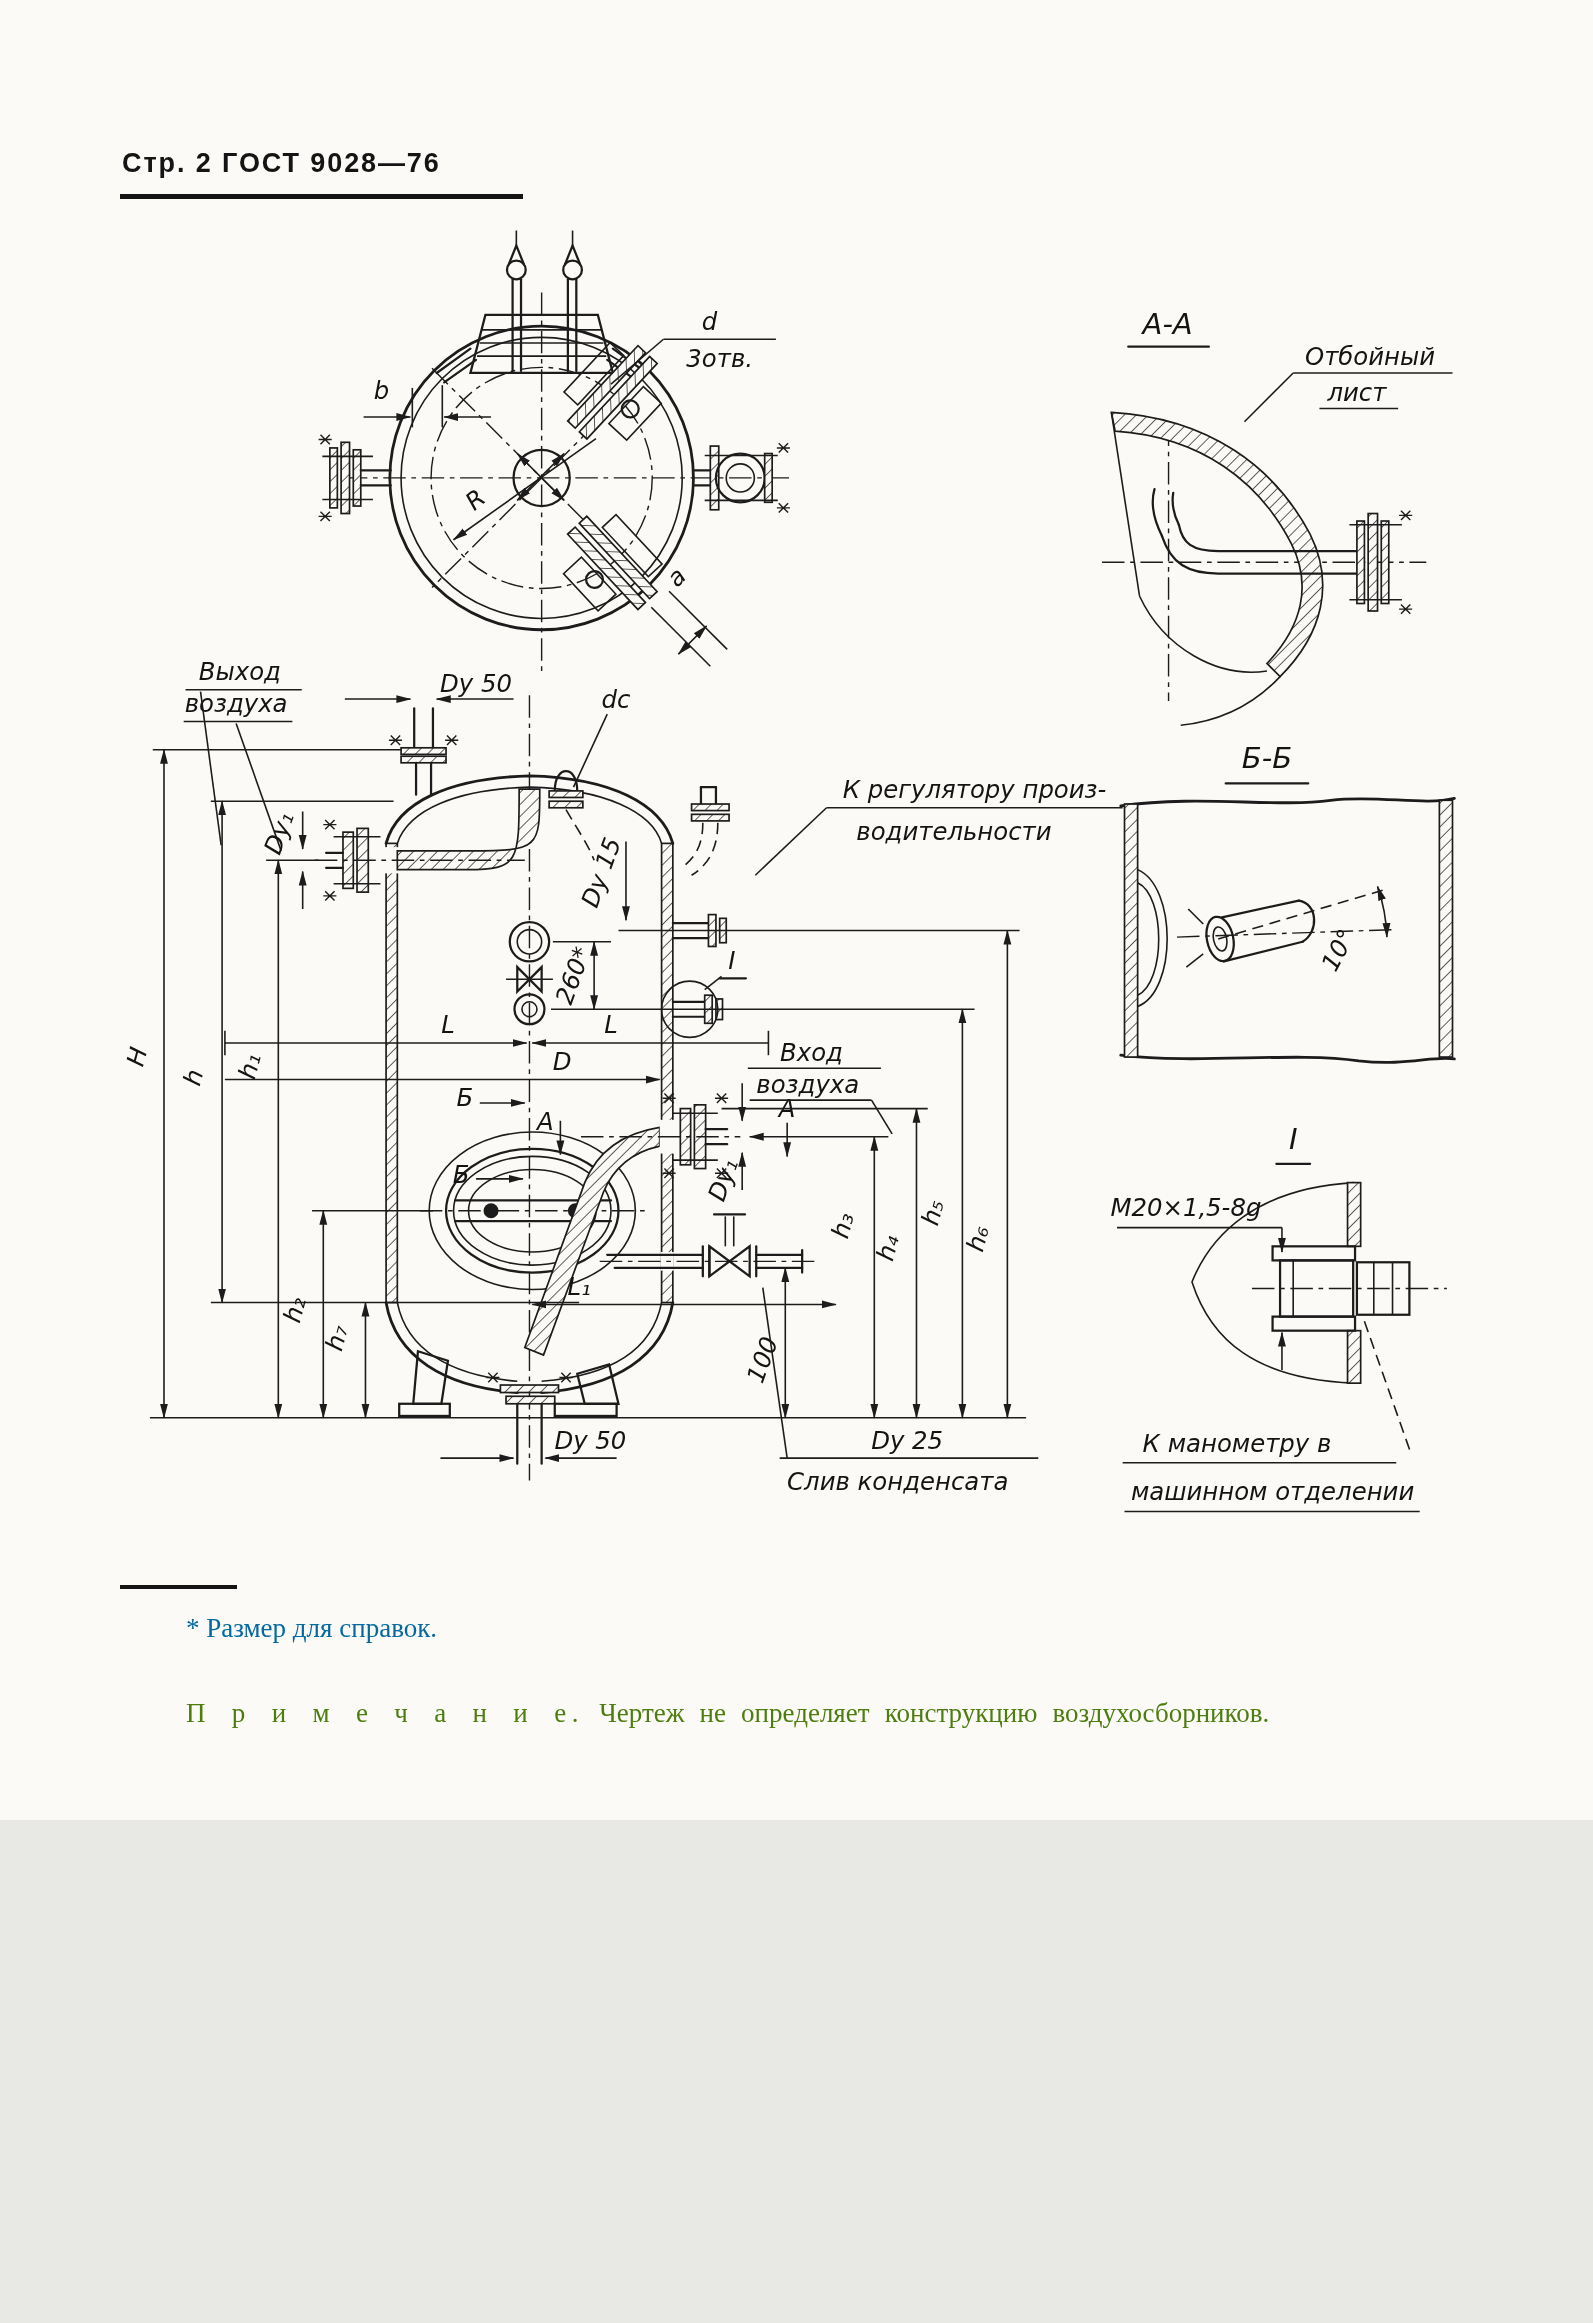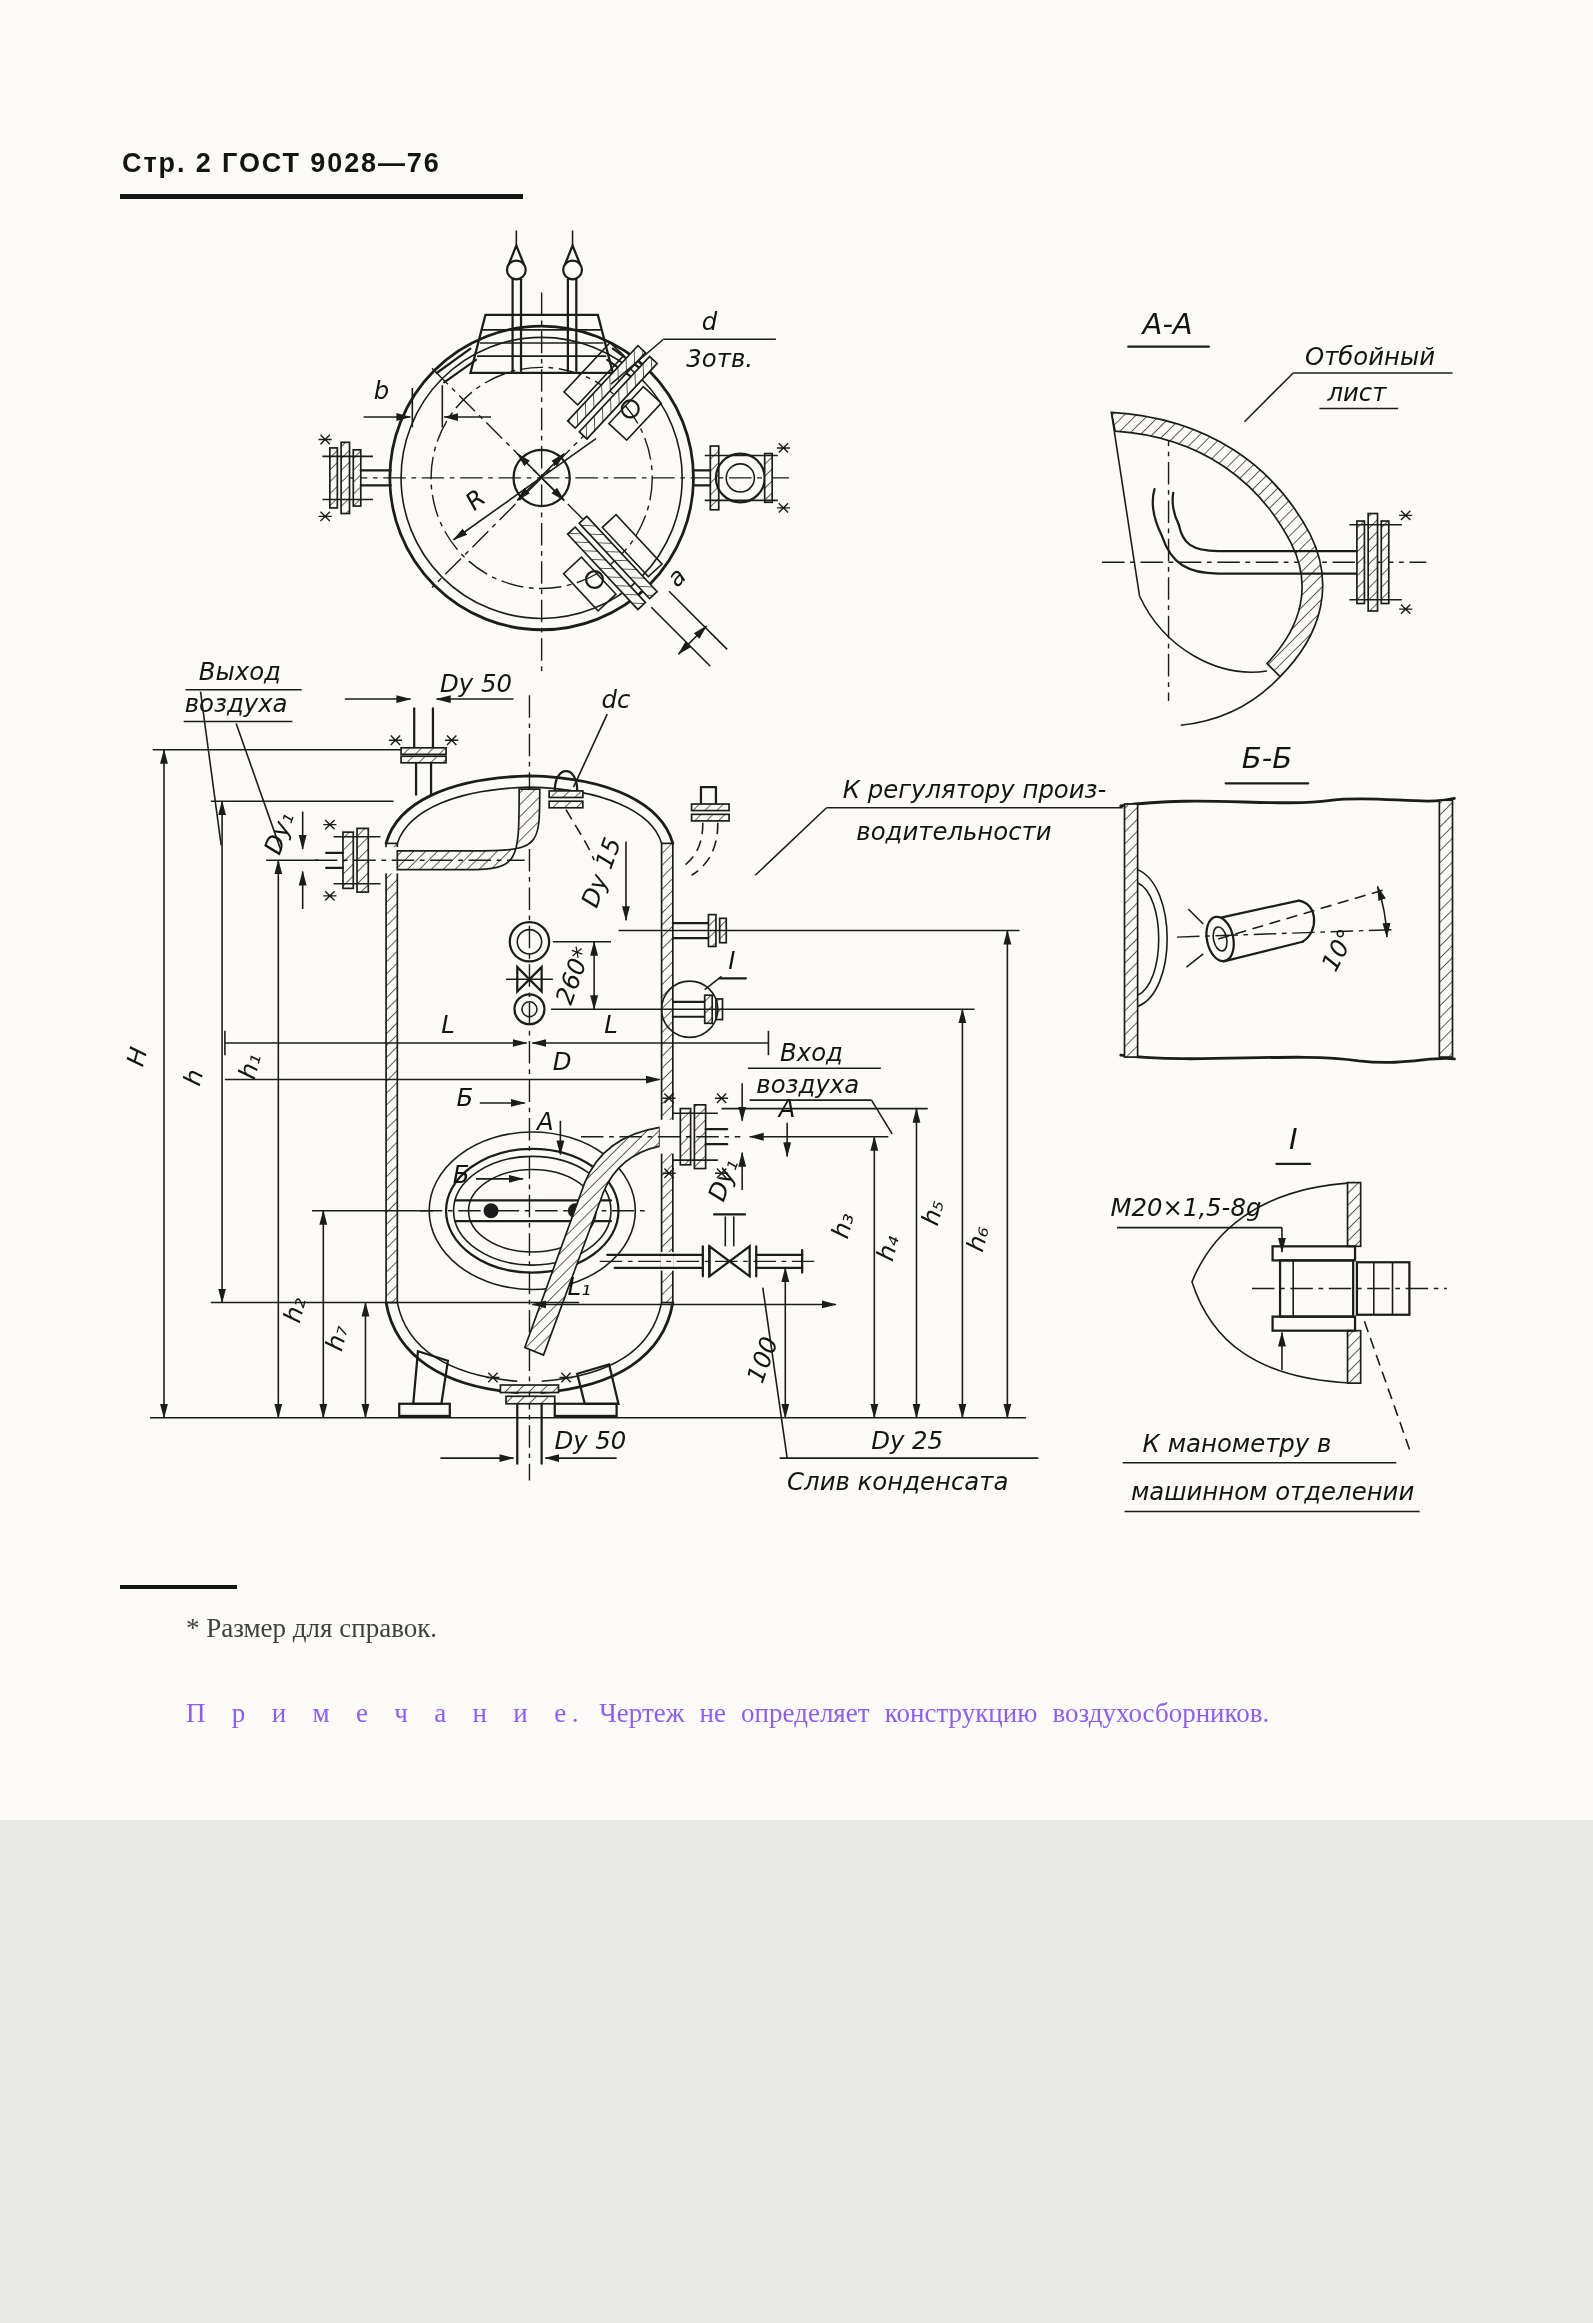--- a/index.html
+++ b/index.html
@@ -3,23 +3,23 @@
 <meta charset="utf-8">
 <style>
   html,body{margin:0;padding:0;background:#e8e8e4;}
   .page{position:relative;width:1594px;height:1820px;background:#fbfaf6;overflow:hidden;
         font-family:"DejaVu Sans",sans-serif;color:#1c1c1c;}
   .hdr{position:absolute;left:122px;top:148px;font-family:"Liberation Sans",sans-serif;
        font-weight:bold;font-size:27px;letter-spacing:1.9px;color:#141414;}
   .hdr-rule{position:absolute;left:120px;top:194px;width:403px;height:4.7px;background:#141414;}
   .foot-rule{position:absolute;left:120px;top:1585px;width:117px;height:3.7px;background:#141414;}
   .footnote{position:absolute;left:186px;top:1613px;font-family:"Liberation Serif",serif;
-            font-size:27px;color:#404040;}
+            font-size:27px;color:#0369a1;}
   .note{position:absolute;left:186px;top:1698px;width:1209px;font-family:"Liberation Serif",serif;
-        font-size:27px;color:#8b5cf6;word-spacing:8.4px;}
+        font-size:27px;color:#4d7c0f;word-spacing:8.4px;}
   svg{position:absolute;left:0;top:0;}
   svg text{font-family:"DejaVu Sans",sans-serif;font-style:italic;font-size:26px;fill:#141414;}
   text.t-big{font-size:31px;}
   .ln{stroke:#1c1c1c;stroke-width:3;fill:none;stroke-linecap:round;}
   .md{stroke:#1c1c1c;stroke-width:2.4;fill:none;stroke-linecap:round;}
   .thin{stroke:#1c1c1c;stroke-width:1.7;fill:none;}
   .cl{stroke:#1c1c1c;stroke-width:1.5;fill:none;stroke-dasharray:24 6 5 6;}
   .dsh{stroke:#1c1c1c;stroke-width:1.7;fill:none;stroke-dasharray:12 7;}
   .hf{fill:url(#hatch);stroke:#1c1c1c;stroke-width:1.8;}
   .wh{fill:#fbfaf6;stroke:none;}

